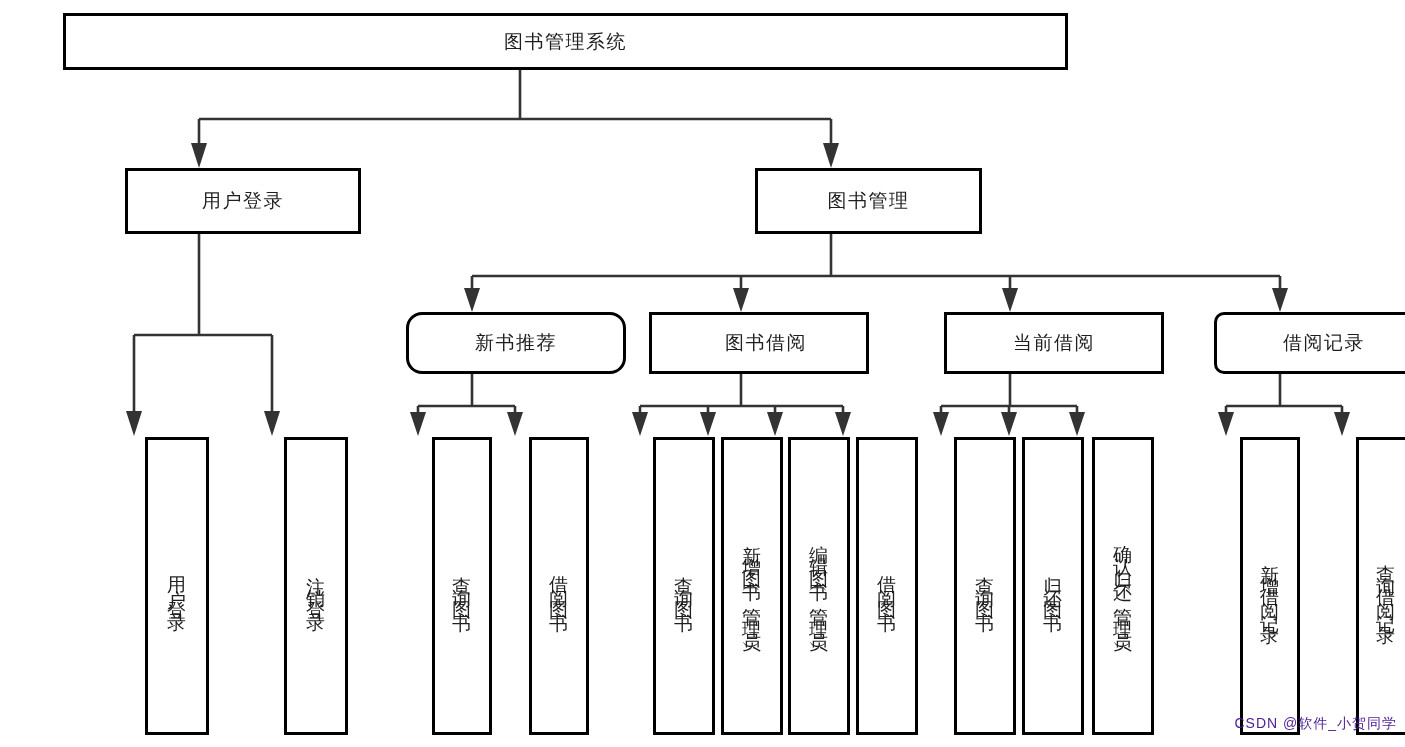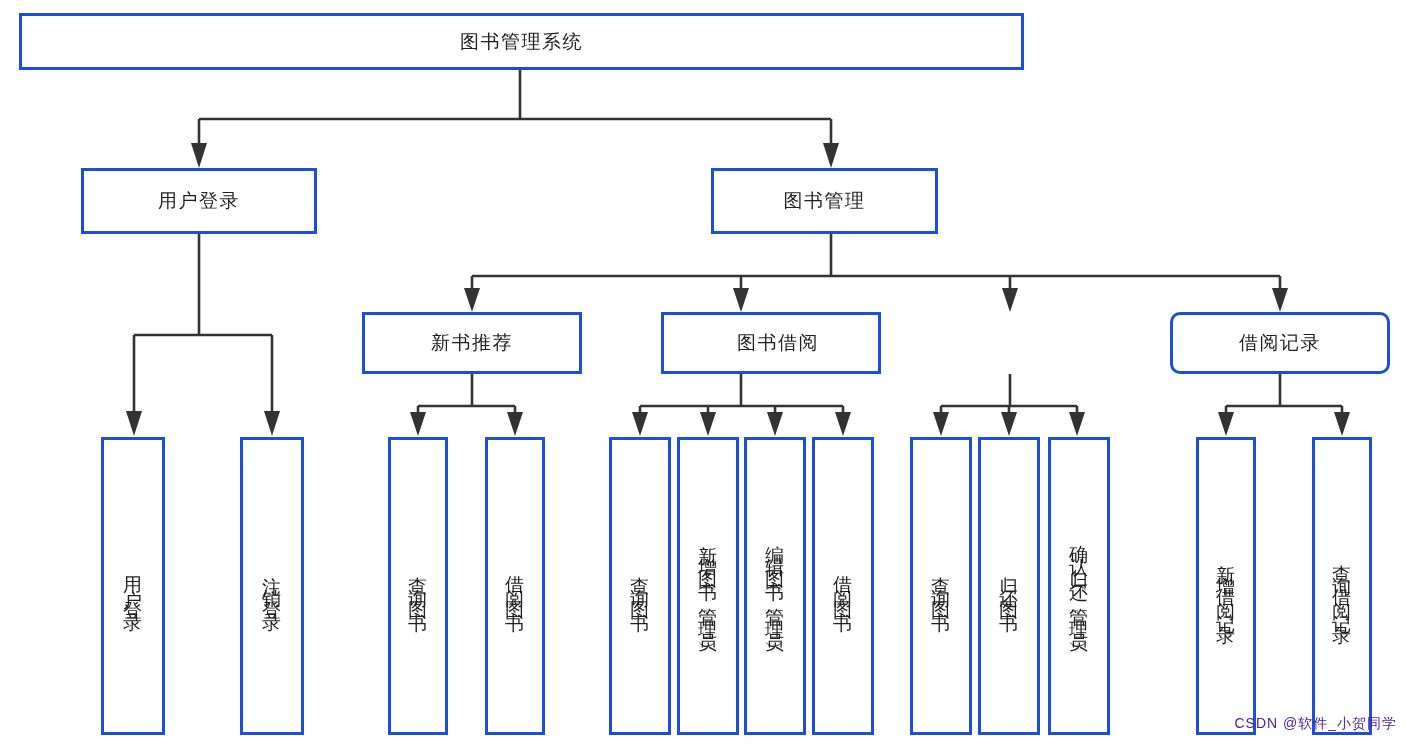--- a/index.html
+++ b/index.html
@@ -2,23 +2,24 @@
 <html><head>
 <meta charset="utf-8">
 <style>
   html,body { margin:0; padding:0; background:#ffffff; }
   .stage {
     position:relative; width:1405px; height:747px; background:#ffffff;
     font-family:"Liberation Sans", sans-serif; overflow:hidden;
   }
   .connectors { position:absolute; left:0; top:0; width:1405px; height:747px; }
   .box {
-    position:absolute; background:#ffffff; border:3px solid #1d4ed8;
+    position:absolute; background:#ffffff; border:3px solid #000000;
     box-sizing:border-box; display:flex; align-items:center; justify-content:center;
     color:#1f1f1f;
+    margin-left:44px;
   }
   .h-label {
     font-size:19px; font-weight:500; letter-spacing:1.5px; white-space:nowrap;
     color:#1f1f1f;
   }
   .v-label {
     writing-mode:vertical-rl; text-orientation:mixed;
     font-size:19px; font-weight:500; line-height:1; letter-spacing:12.5px;
     color:#1f1f1f;
   }
@@ -76,25 +77,28 @@
     <span class="h-label">图书管理系统</span>
   </div>
 
   <div class="box" style="left:81px; top:168px; width:236px; height:66px;">
     <span class="h-label">用户登录</span>
   </div>
   <div class="box" style="left:711px; top:168px; width:227px; height:66px;">
     <span class="h-label">图书管理</span>
   </div>
 
-  <div class="box" style="left:362px; top:312px; width:220px; height:62px;">
+  <div class="box" style="left:362px; top:312px; width:220px; height:62px;border-radius:16px;">
     <span class="h-label">新书推荐</span>
   </div>
-  <div class="box" style="left:661px; top:312px; width:220px; height:62px;padding-left:14px;">
+  <div class="box" style="left:605px; top:312px; width:220px; height:62px;padding-left:14px;">
     <span class="h-label">图书借阅</span>
+  </div>
+  <div class="box" style="left:900px; top:312px; width:220px; height:62px;">
+    <span class="h-label">当前借阅</span>
   </div>
   <div class="box" style="left:1170px; top:312px; width:220px; height:62px;border-radius:10px;">
     <span class="h-label">借阅记录</span>
   </div>
 
   <div class="box" style="left:101px; top:437px; width:64px; height:298px;">
     <span class="v-label">用户登录</span>
   </div>
   <div class="box" style="left:240px; top:437px; width:64px; height:298px;">
     <span class="v-label">注销登录</span>

